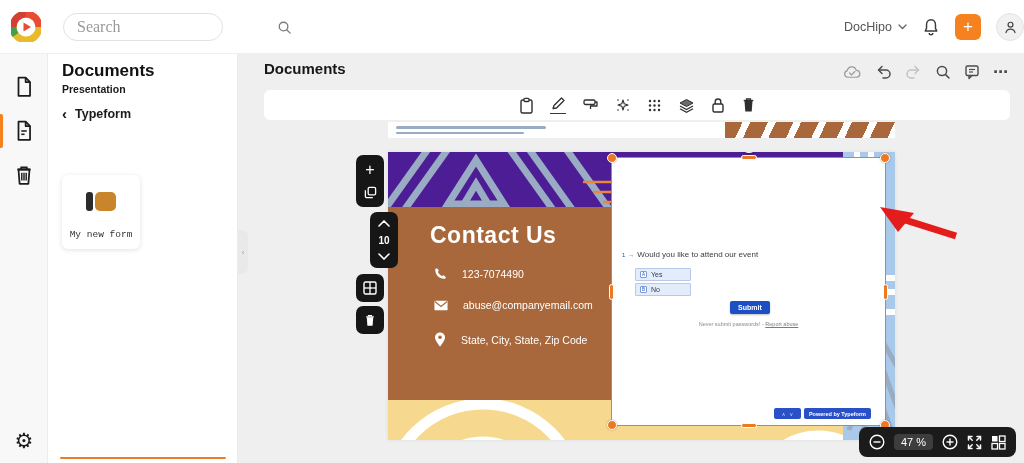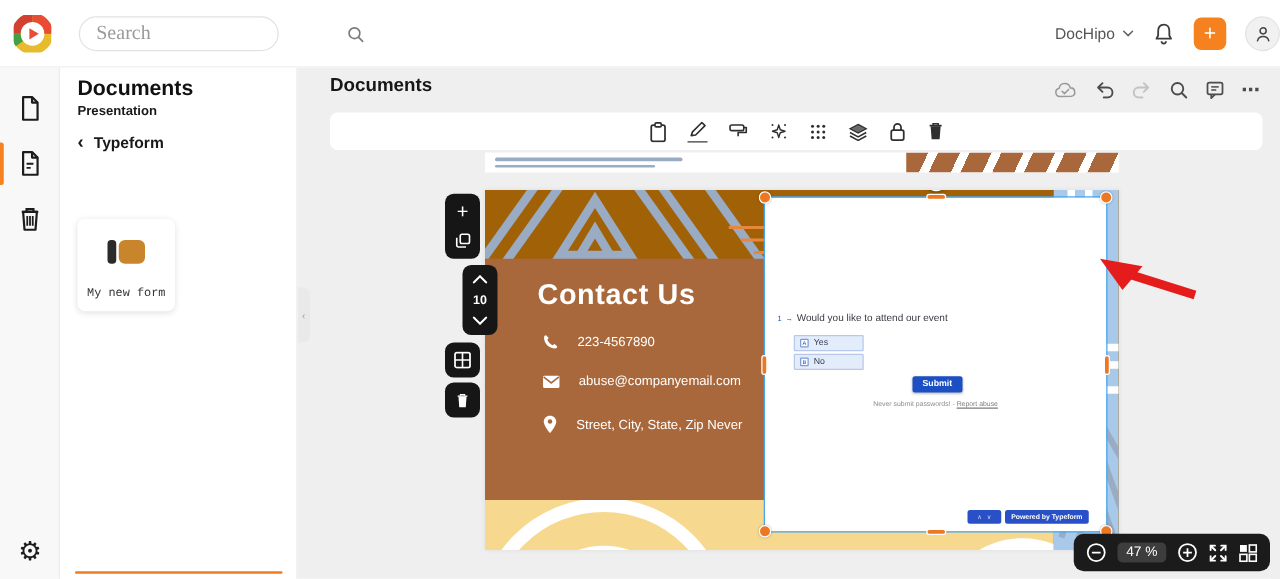--- a/index.html
+++ b/index.html
@@ -76,21 +76,21 @@
 
   
   .prev-slide { position:absolute; left:150px; top:68px; width:507px; height:16px; background:#fff;
     overflow:hidden; }
   .prev-lines { position:absolute; left:8px; top:4px; width:150px; }
   .prev-lines div { height:2.5px; background:#9aabc4; border-radius:2px; margin-bottom:3px; }
   .prev-brown { position:absolute; right:0; top:0; width:170px; height:16px;
     background:repeating-linear-gradient(115deg,#a9683c 0 16px,#fff 16px 23px); }
 
   
-  .slide { position:absolute; left:150px; top:98px; width:507px; height:288px; background:#a16207;
+  .slide { position:absolute; left:150px; top:98px; width:507px; height:288px; background:#4c1d95;
     overflow:hidden; box-shadow:0 0 4px rgba(0,0,0,.08); }
   .brown-box { position:absolute; left:0; top:55px; width:281px; height:193px; background:#a9683c; }
   .slide-heading { position:absolute; left:42px; top:70px; font-size:23px; font-weight:bold; color:#fff;
     letter-spacing:.5px; }
   .contact-row { position:absolute; left:46px; display:flex; align-items:center; gap:15px; color:#fff; }
   .contact-row span { font-size:10.5px; }
   .cream-band { position:absolute; left:0; top:248px; width:455px; height:40px; background:#f6d98e;
     overflow:hidden; }
   .blue-band { position:absolute; left:455px; top:0; width:52px; height:288px; background:#a8c9ea;
     overflow:hidden; }
@@ -387,35 +387,35 @@
         <path d="M42 42 H48 V84"></path>
       </g>
     </svg>
 
     <div class="slide-heading">Contact Us</div>
 
     <div class="contact-row" style="top:115px">
       <svg class="ic" width="13" height="13" viewBox="0 0 16 16">
         <path d="M3.5 1.5 C2.4 1.5 1.5 2.4 1.5 3.5 C1.5 9.8 6.2 14.5 12.5 14.5 C13.6 14.5 14.5 13.6 14.5 12.5 L12 10 L9.8 11.2 C7.6 10.1 5.9 8.4 4.8 6.2 L6 4 Z" fill="#fff"></path>
       </svg>
-      <span>223-4567890</span>
+      <span>123-7074490</span>
     </div>
     <div class="contact-row" style="top:147px">
       <svg class="ic" width="14" height="11" viewBox="0 0 16 12">
         <rect x="0.5" y="0.5" width="15" height="11" rx="1" fill="#fff"></rect>
         <polyline points="1,1.5 8,7 15,1.5" fill="none" stroke="#a9683c" stroke-width="1.4"></polyline>
       </svg>
       <span>abuse@companyemail.com</span>
     </div>
     <div class="contact-row" style="top:180px">
       <svg class="ic" width="12" height="15" viewBox="0 0 12 15">
         <path d="M6 0.5 C3 0.5 1 2.7 1 5.4 C1 8.8 6 14.5 6 14.5 S11 8.8 11 5.4 C11 2.7 9 0.5 6 0.5 Z" fill="#fff"></path>
         <circle cx="6" cy="5.2" r="1.8" fill="#a9683c"></circle>
       </svg>
-      <span>Street, City, State, Zip Never</span>
+      <span>State, City, State, Zip Code</span>
     </div>
 
     <div class="cream-band">
       <svg class="ic" width="455" height="40" viewBox="0 0 455 40">
         <g fill="none" stroke="#fff" stroke-width="11">
           <circle cx="95" cy="100" r="58"></circle>
           <circle cx="95" cy="100" r="96"></circle>
           <circle cx="430" cy="98" r="62"></circle>
         </g>
       </svg>

